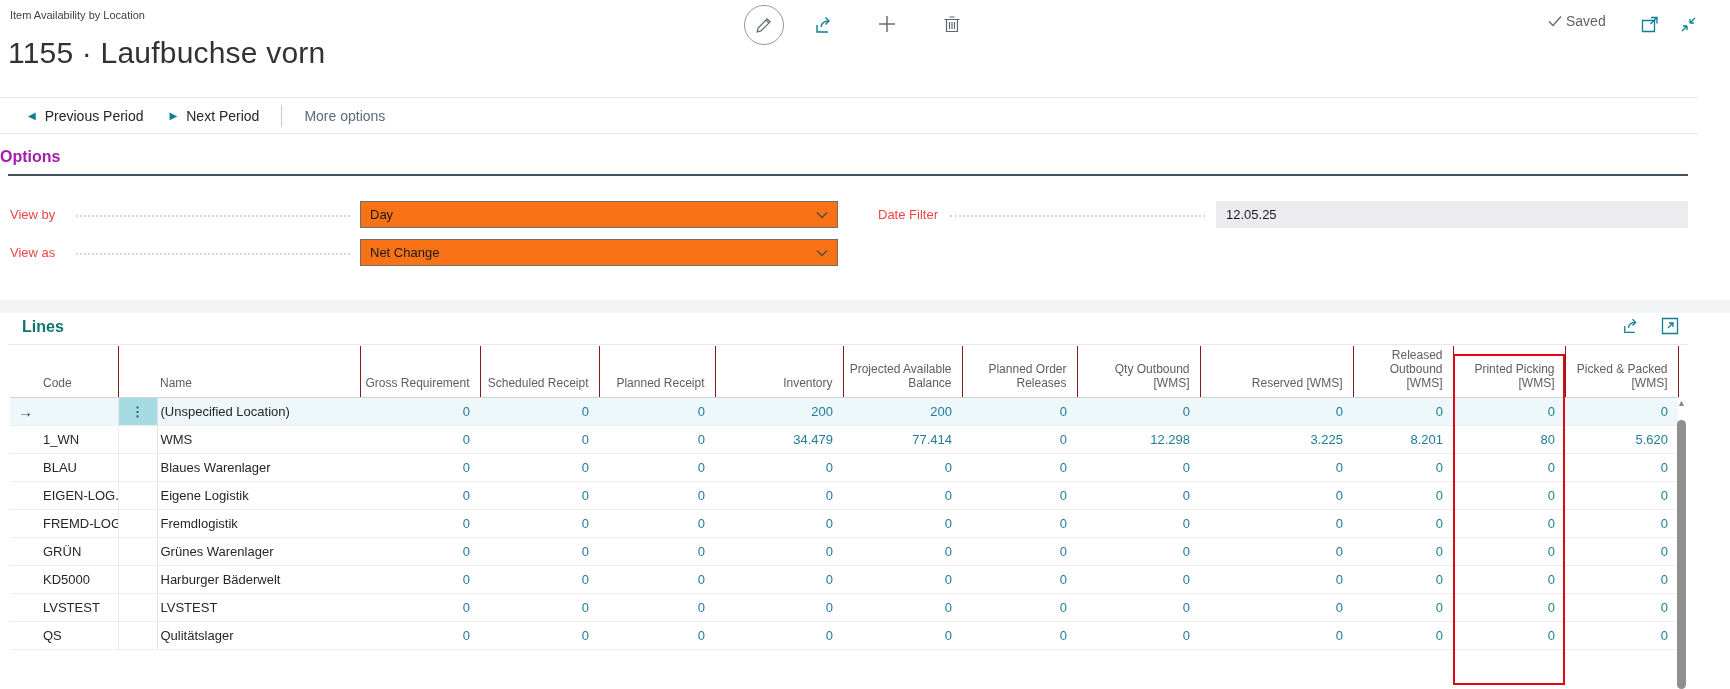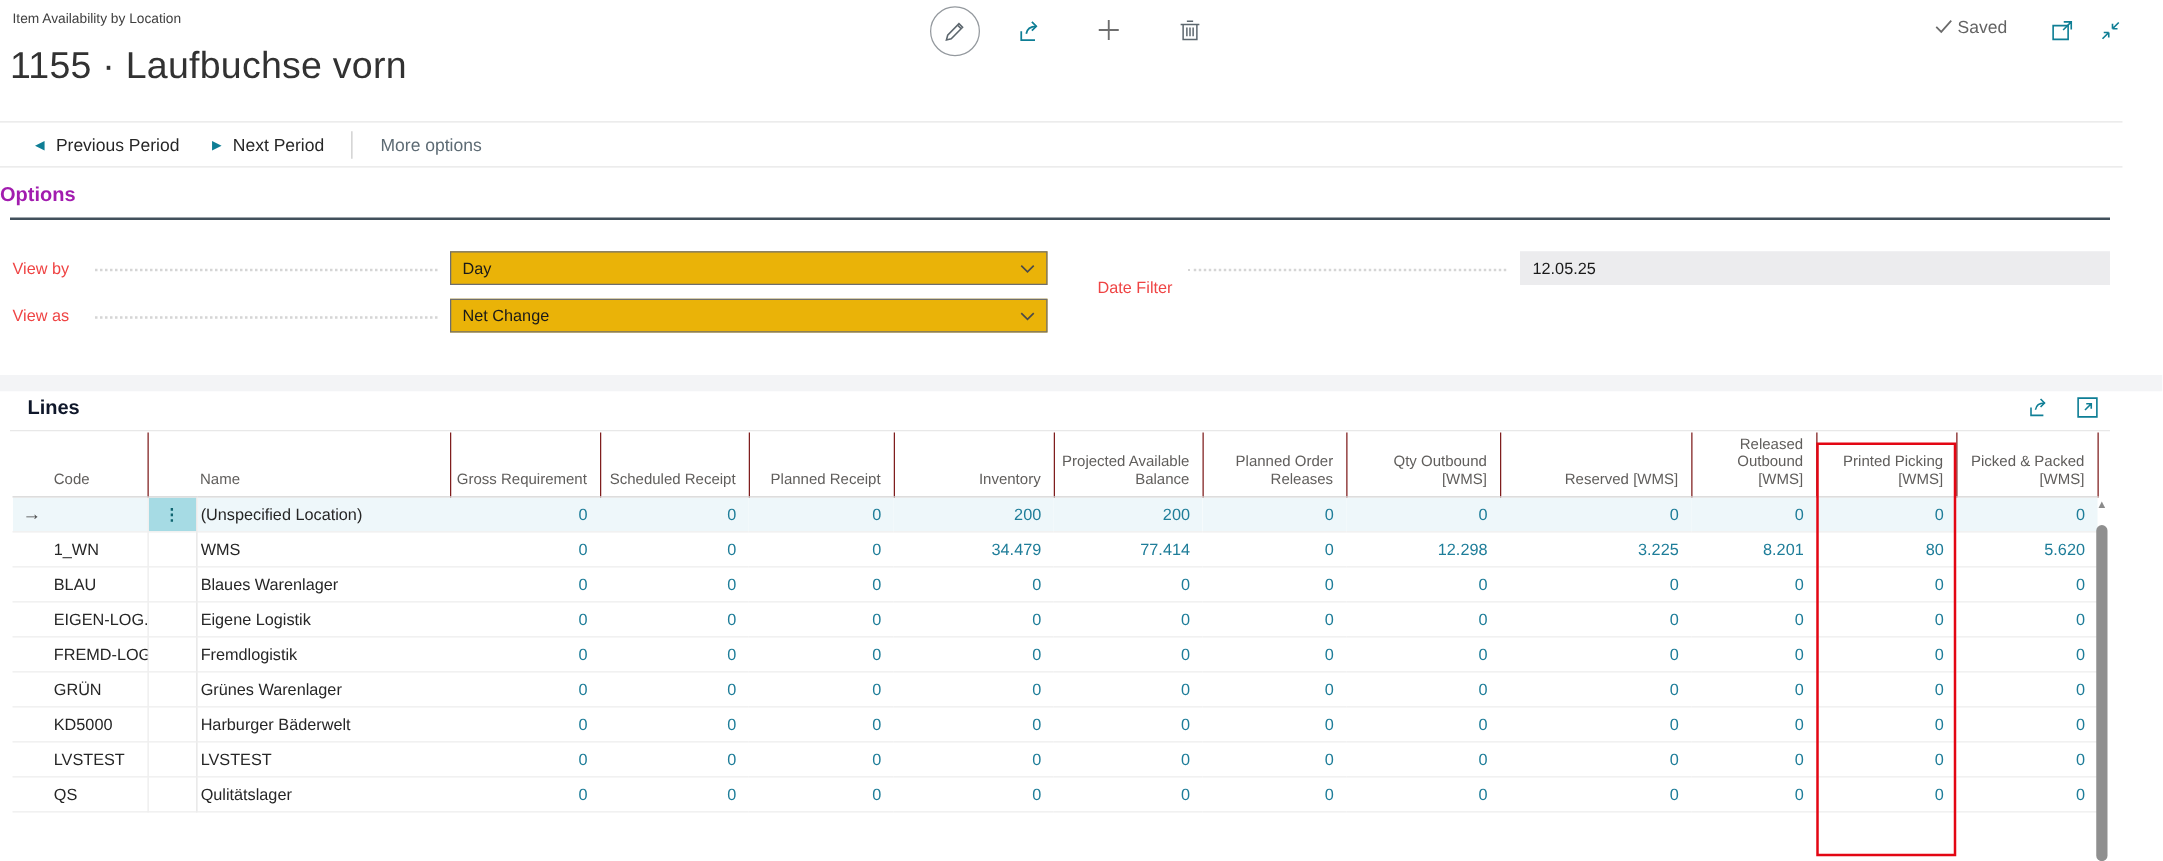--- a/index.html
+++ b/index.html
@@ -29,36 +29,36 @@
   #prev-period { margin-left:28px; }
   #next-period { margin-left:26px; }
   #act-divider { width:1px; height:22px; background:#c9c9c9; margin-left:22px; }
   #more-options { margin-left:22px; color:#5d6b74; }
 
   
   #options-heading { left:0; top:148px; font-size:16px; font-weight:700; color:#a21caf; }
   #options-underline { left:8px; top:174px; width:1680px; height:2px; background:#42505c; }
   .fieldlabel { font-size:13px; color:#ef4444; line-height:27px; }
   .leader { border-top:2px dotted #d5d5d5; }
-  .combo { border:1px solid #6e6e6e; background:#eab308; height:27px; display:flex;
+  .combo { border:1px solid #6e6e6e; background:#f97316; height:27px; display:flex;
      align-items:center; justify-content:space-between; padding:0 9px; font-size:13px; color:#1a1a1a; cursor:pointer; }
   #viewby-label { left:10px; top:201px; }
   #viewby-leader { left:76px; top:215px; width:274px; }
   #viewby-combo { left:360px; top:201px; width:478px; }
   #viewas-label { left:10px; top:239px; }
   #viewas-leader { left:76px; top:253px; width:274px; }
   #viewas-combo { left:360px; top:239px; width:478px; }
-  #datefilter-label { left:878px; top:201px;margin-top:15px; }
+  #datefilter-label { left:878px; top:201px; }
   #datefilter-leader { left:950px; top:215px; width:255px; }
   #datefilter-value { left:1216px; top:201px; width:472px; height:27px; background:#ececee;
      font-size:13px; color:#1a1a1a; line-height:27px; padding-left:10px; }
 
   
   #part-gap { left:0; top:300px; width:1730px; height:13px; background:#f3f4f6; }
-  #lines-heading { left:22px; top:318px; font-size:16px; font-weight:700; color:#0f172a; }
+  #lines-heading { left:22px; top:318px; font-size:16px; font-weight:700; color:#0f766e; }
   #lines-share-btn  { left:1620px; top:315px; width:24px; height:22px; }
   #lines-popout-btn { left:1658px; top:315px; width:24px; height:22px; }
   #lines-rule { left:8px; top:344px; width:1680px; height:1px; background:#e8e8e8; }
 
   #grid { left:10px; top:346px; }
   table { border-collapse:collapse; table-layout:fixed; width:1668px; }
   th { font-size:12px; font-weight:400; color:#605e5c; vertical-align:bottom;
        padding:0 10px 7px 0; border-bottom:1px solid #d2d2d2; border-right:1px solid #7f1d1d;
        height:51px; text-align:right; cursor:pointer; }
   th.lft { text-align:left; padding-left:3px; }

